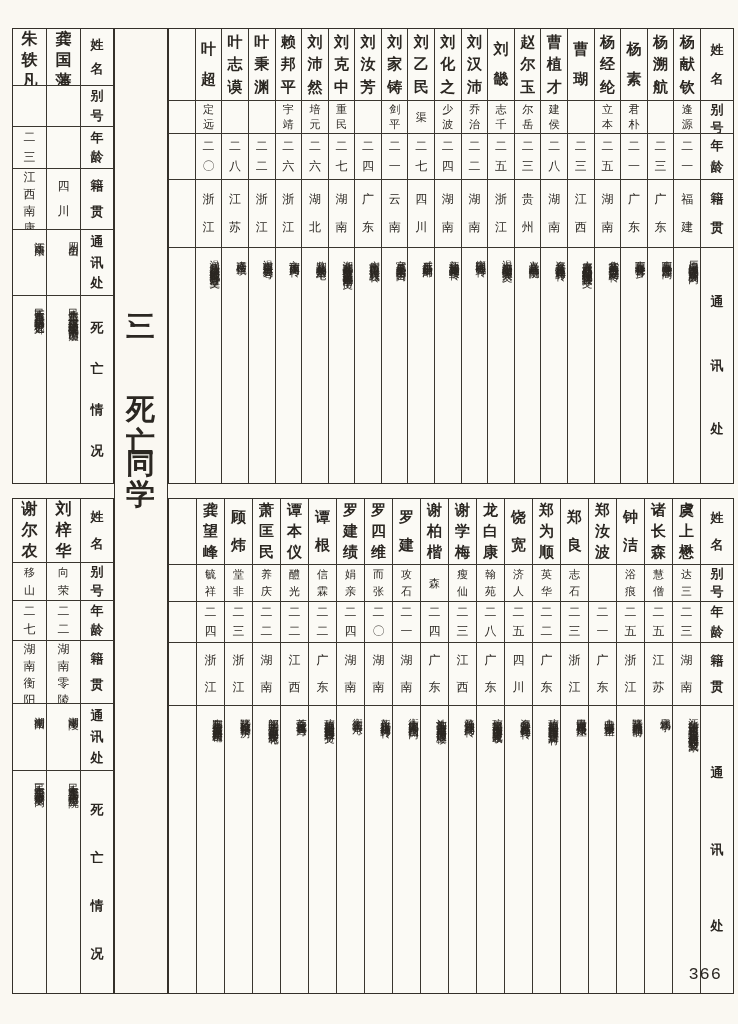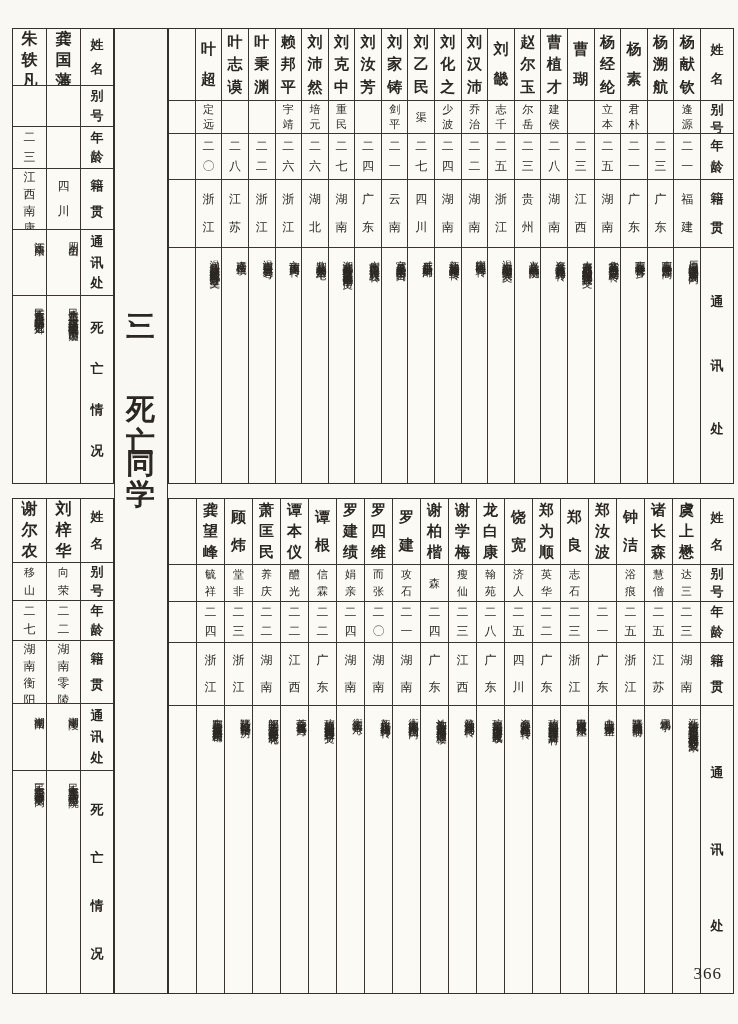--- a/index.html
+++ b/index.html
@@ -92,21 +92,21 @@
     padding-top:262px;
     margin:0 auto;
     display:block;
     text-align:start;
     height:100%;
     box-sizing:border-box;
   }
   .page-number{
     position:absolute;right:16px;bottom:40px;
     font-size:17px;letter-spacing:1px;color:#2b2722;
-    font-family:Liberation Serif, serif;
+    font-family:Liberation Mono, monospace;
   }
 </style>
 </head>
 <body>
 
 <div class="page">
   <div class="frame">
 
     <div class="main-region">
       <div class="vtable table-top" id="top-table">

